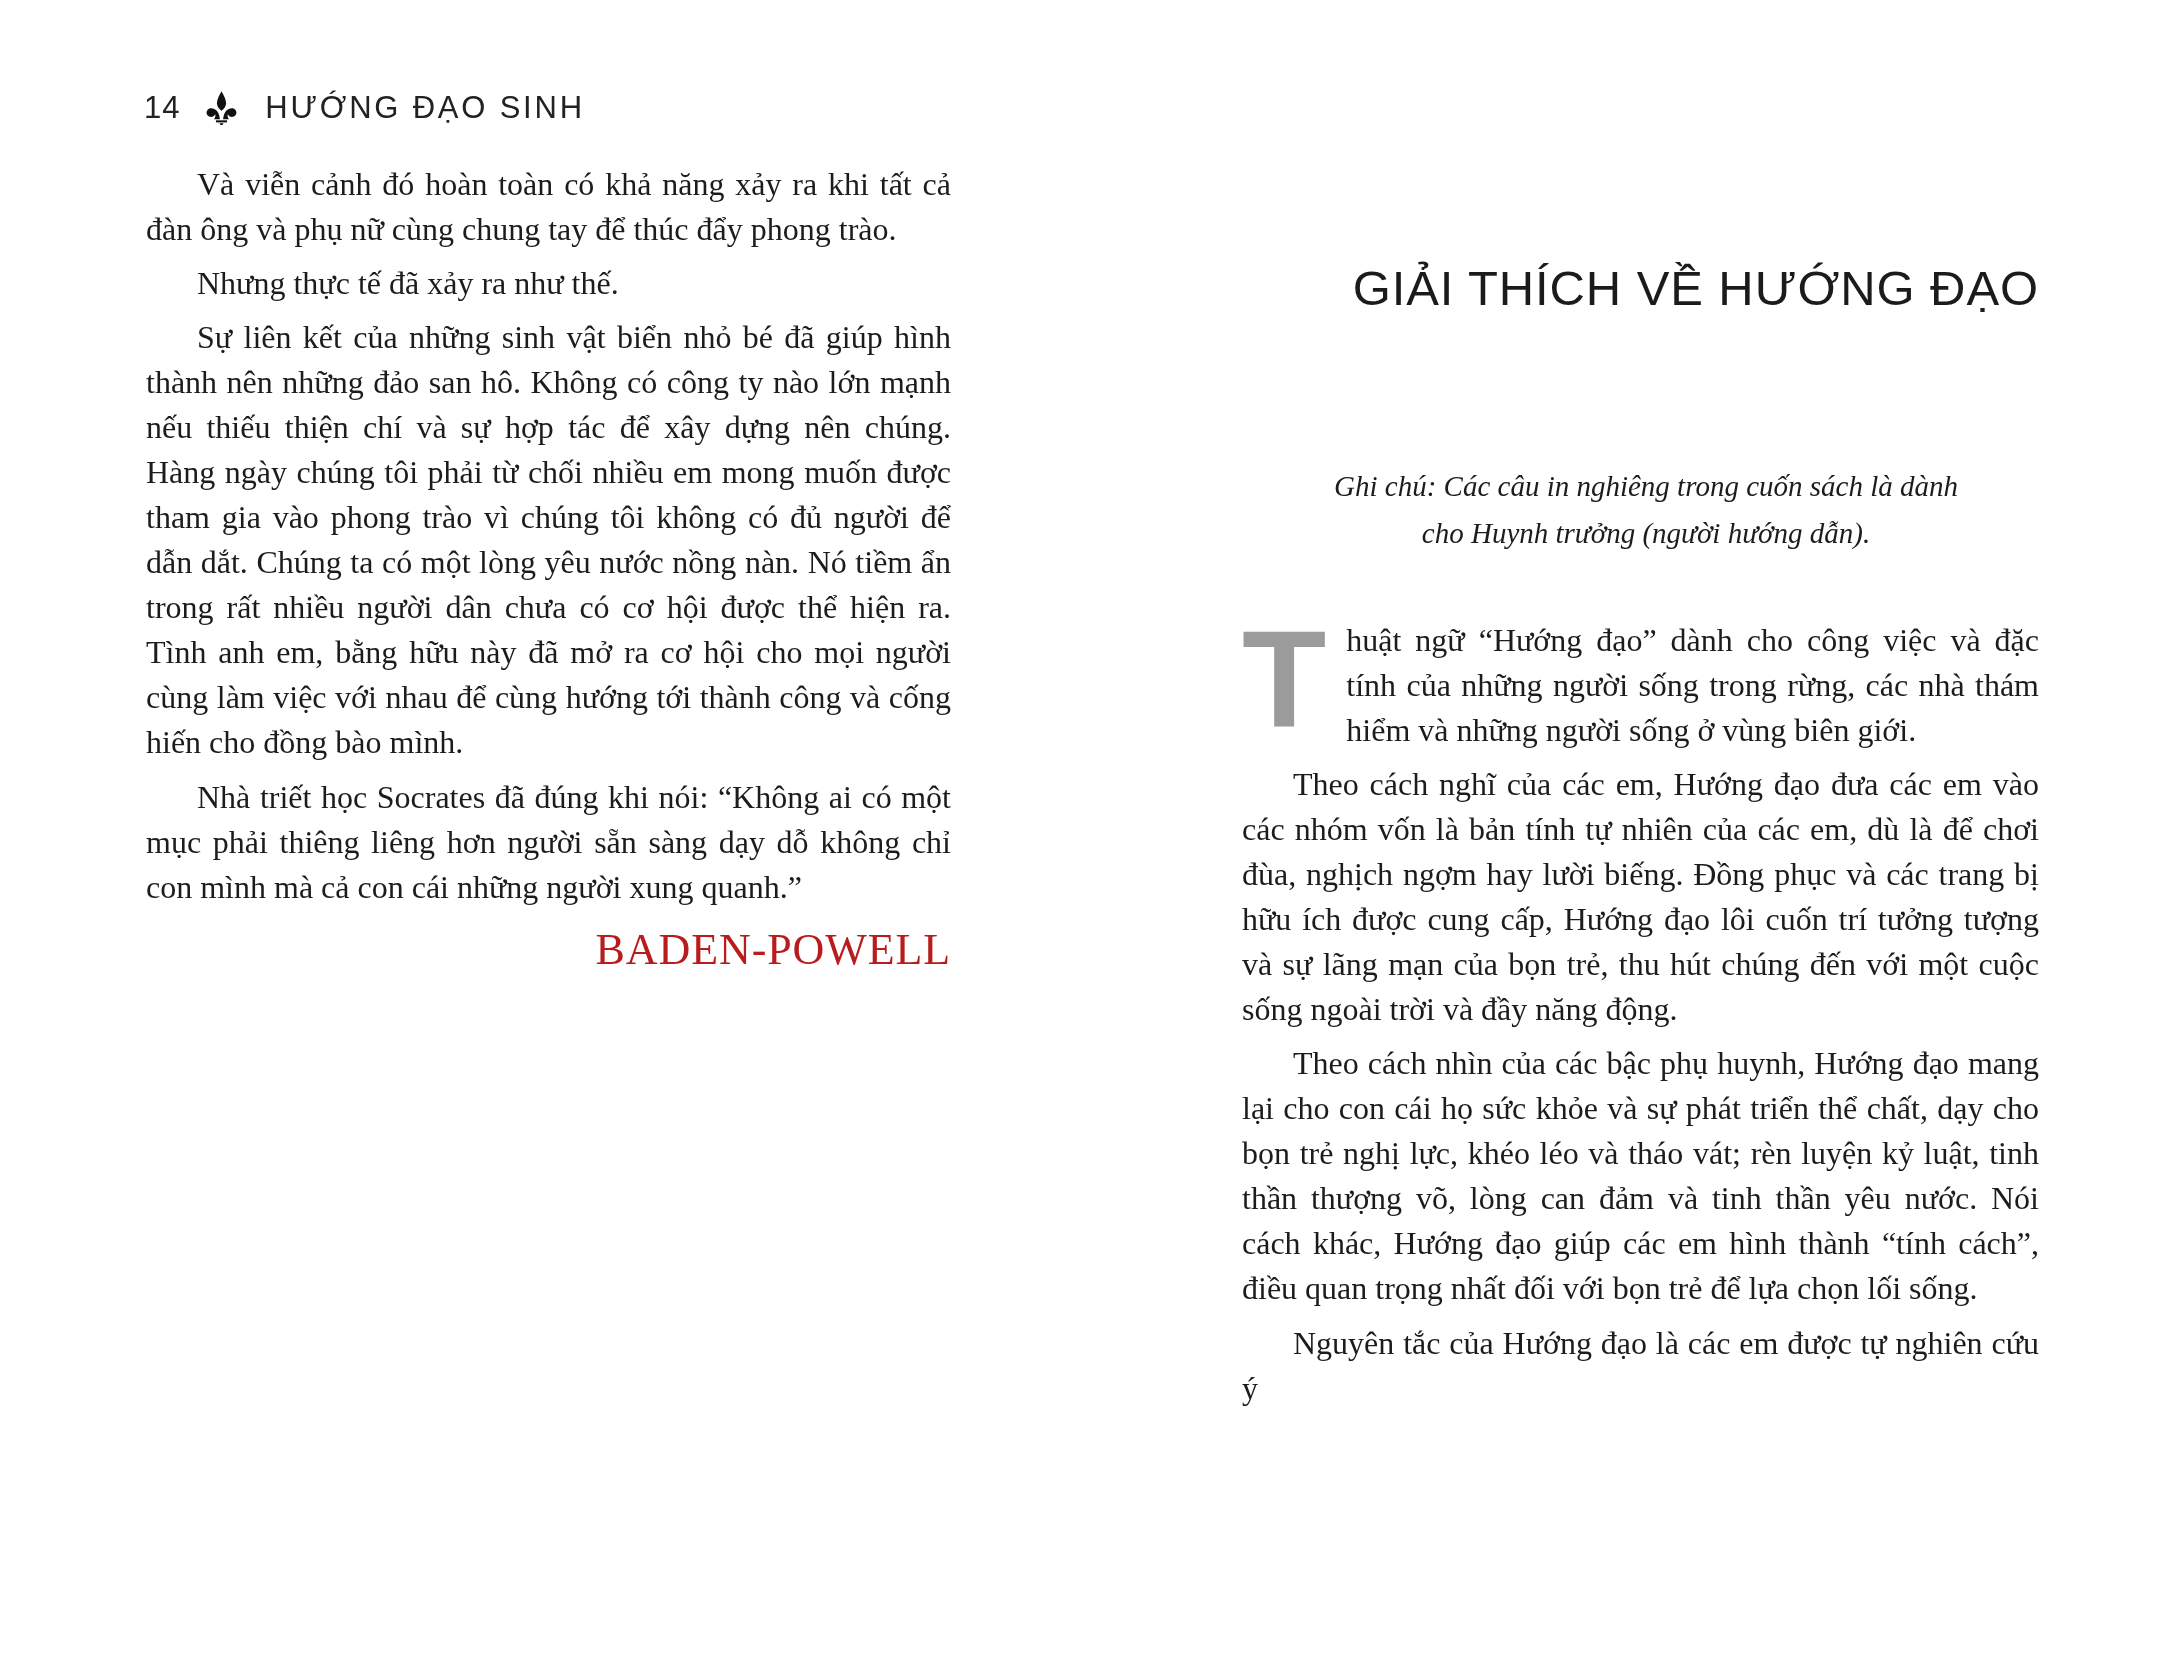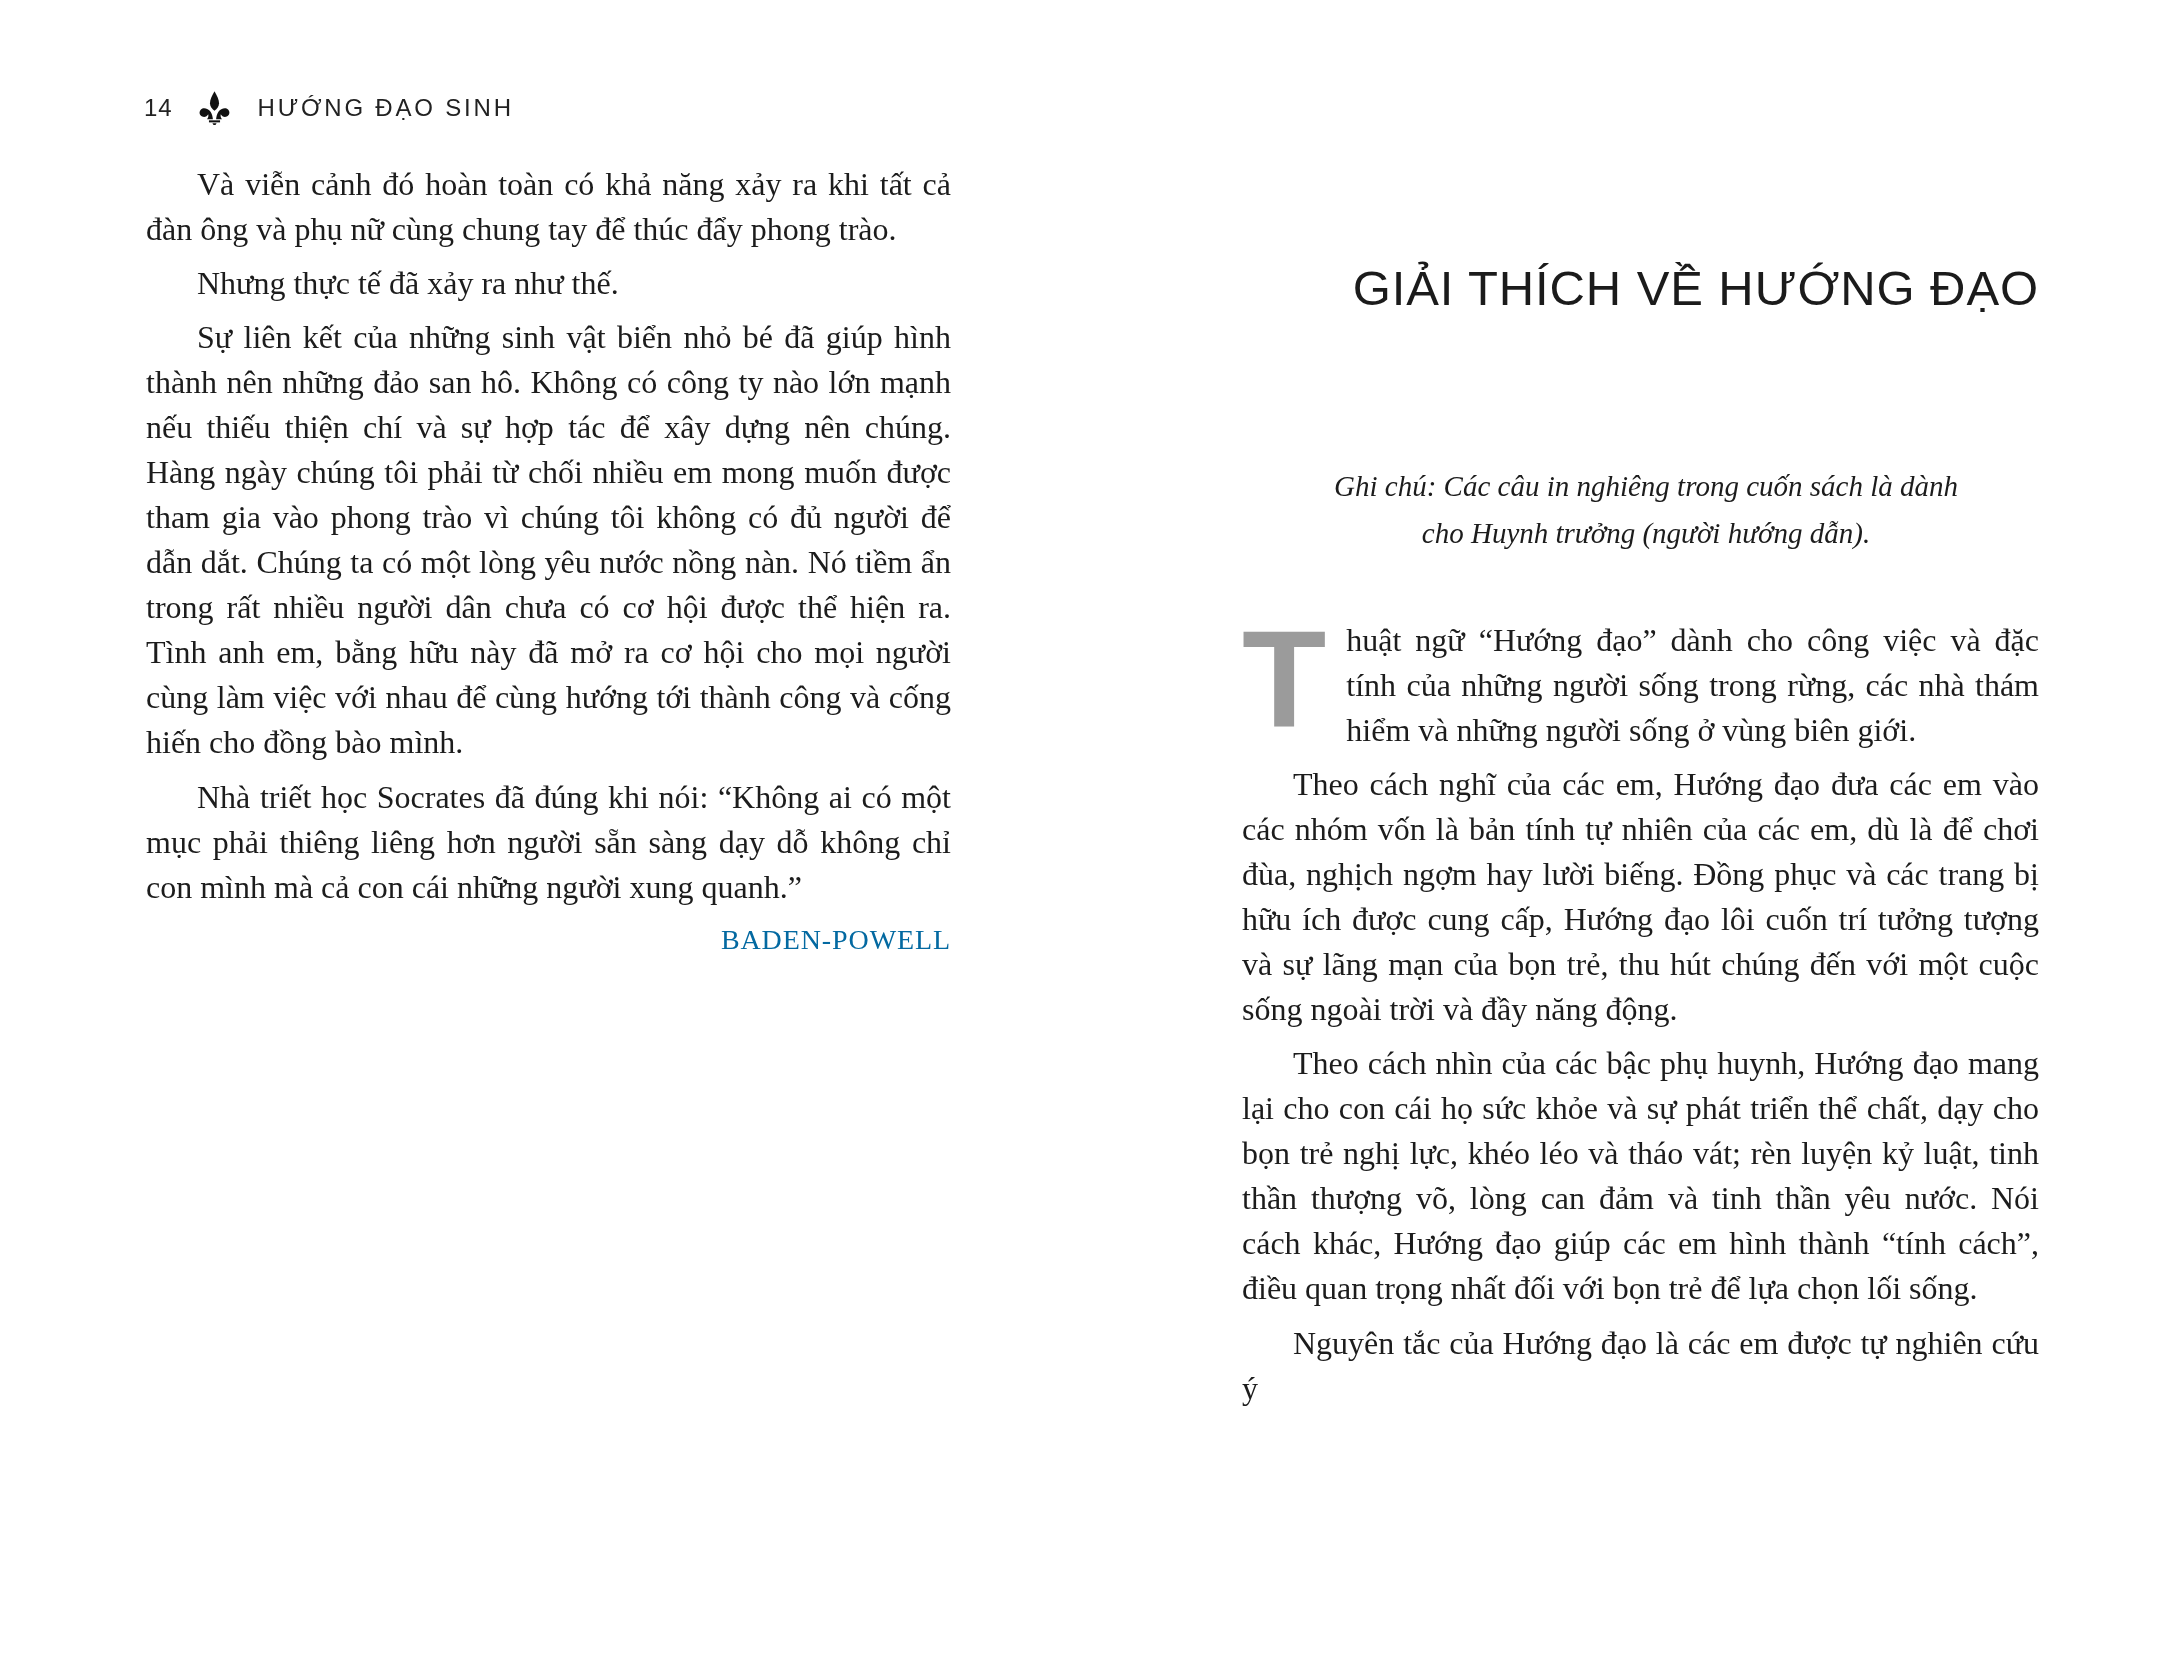--- a/index.html
+++ b/index.html
@@ -13,23 +13,23 @@
     color: #1c1c1c;
     font-family: "Liberation Serif", serif;
   }
 
   
   .page-header {
     position: absolute;
     left: 144px;
     top: 89px;
     display: flex;
-    align-items: center;
+    align-items: flex-end;
     font-family: "Liberation Sans", sans-serif;
-    font-size: 24px;
+    font-size: 31px;
     letter-spacing: 2.8px;
     color: #222222;
   }
   .page-header .pagenum { margin-right: 24px; letter-spacing: 0.9px; }
   .page-header .fleur { width: 35px; height: 37px; margin-right: 26px; display: inline-block; }
   .page-header .fleur svg { width: 100%; height: 100%; display: block; }
 
   .left-body {
     position: absolute;
     left: 146px;
@@ -41,24 +41,24 @@
     font-family: "Liberation Serif", serif;
     font-size: 32px;
     line-height: 45px;
     text-align: justify;
     text-indent: 51px;
     color: #1c1c1c;
   }
   .signature {
     margin-top: 14.8px;
     font-family: "Liberation Serif", serif;
-    font-size: 28px;
+    font-size: 44px;
     letter-spacing: 0.9px;
     text-align: right;
-    color: #0369a1;
+    color: #b91c1c;
   }
 
   
   .chapter-title {
     position: absolute;
     left: 1242px;
     top: 259px;
     width: 797px;
     margin: 0;
     text-align: right;

